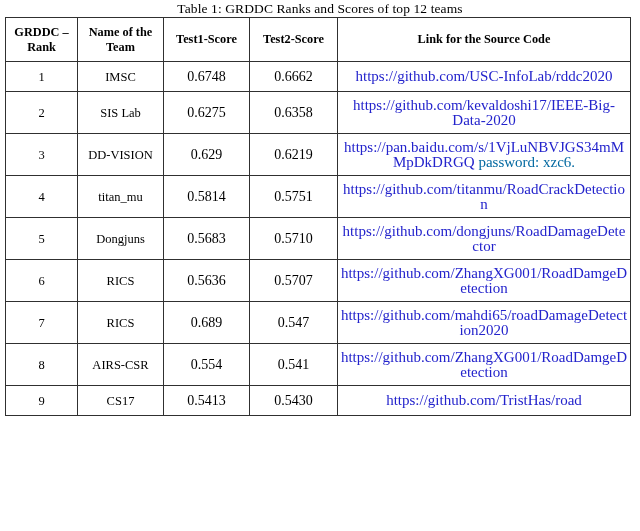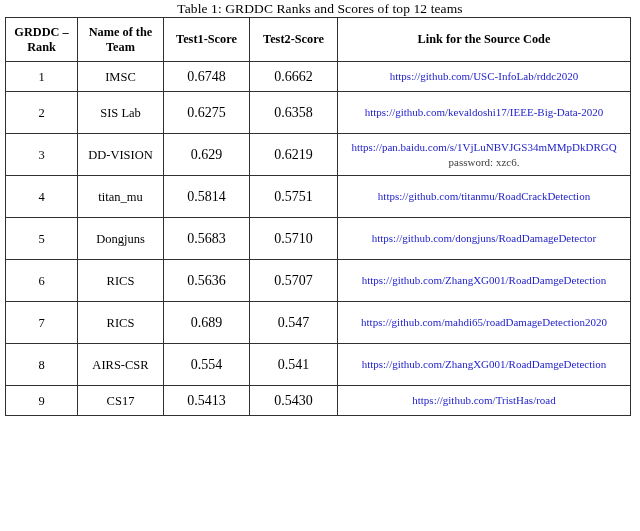--- a/index.html
+++ b/index.html
@@ -56,29 +56,29 @@
   }
   td.team {
     font-size: 12.5px;
     line-height: 14px;
   }
   td.score {
     font-size: 14px;
     line-height: 14px;
   }
   td.link {
-    font-size: 11px;
+    font-size: 15px;
     line-height: 14.6px;
     color: #2323cc;
     padding: 1px 3px;
     word-break: break-word;
     margin-left: 24px;
   }
   td.link .plain {
-    color: #404040;
+    color: #0369a1;
   }
   .r1 { height: 30px; }
   .r2 { height: 42px; }
   .c1 { width: 72px; }
   .c2 { width: 86px; }
   .c3 { width: 86px; }
   .c4 { width: 88px; }
   .c5 { width: auto; }
 </style>
 </head>

